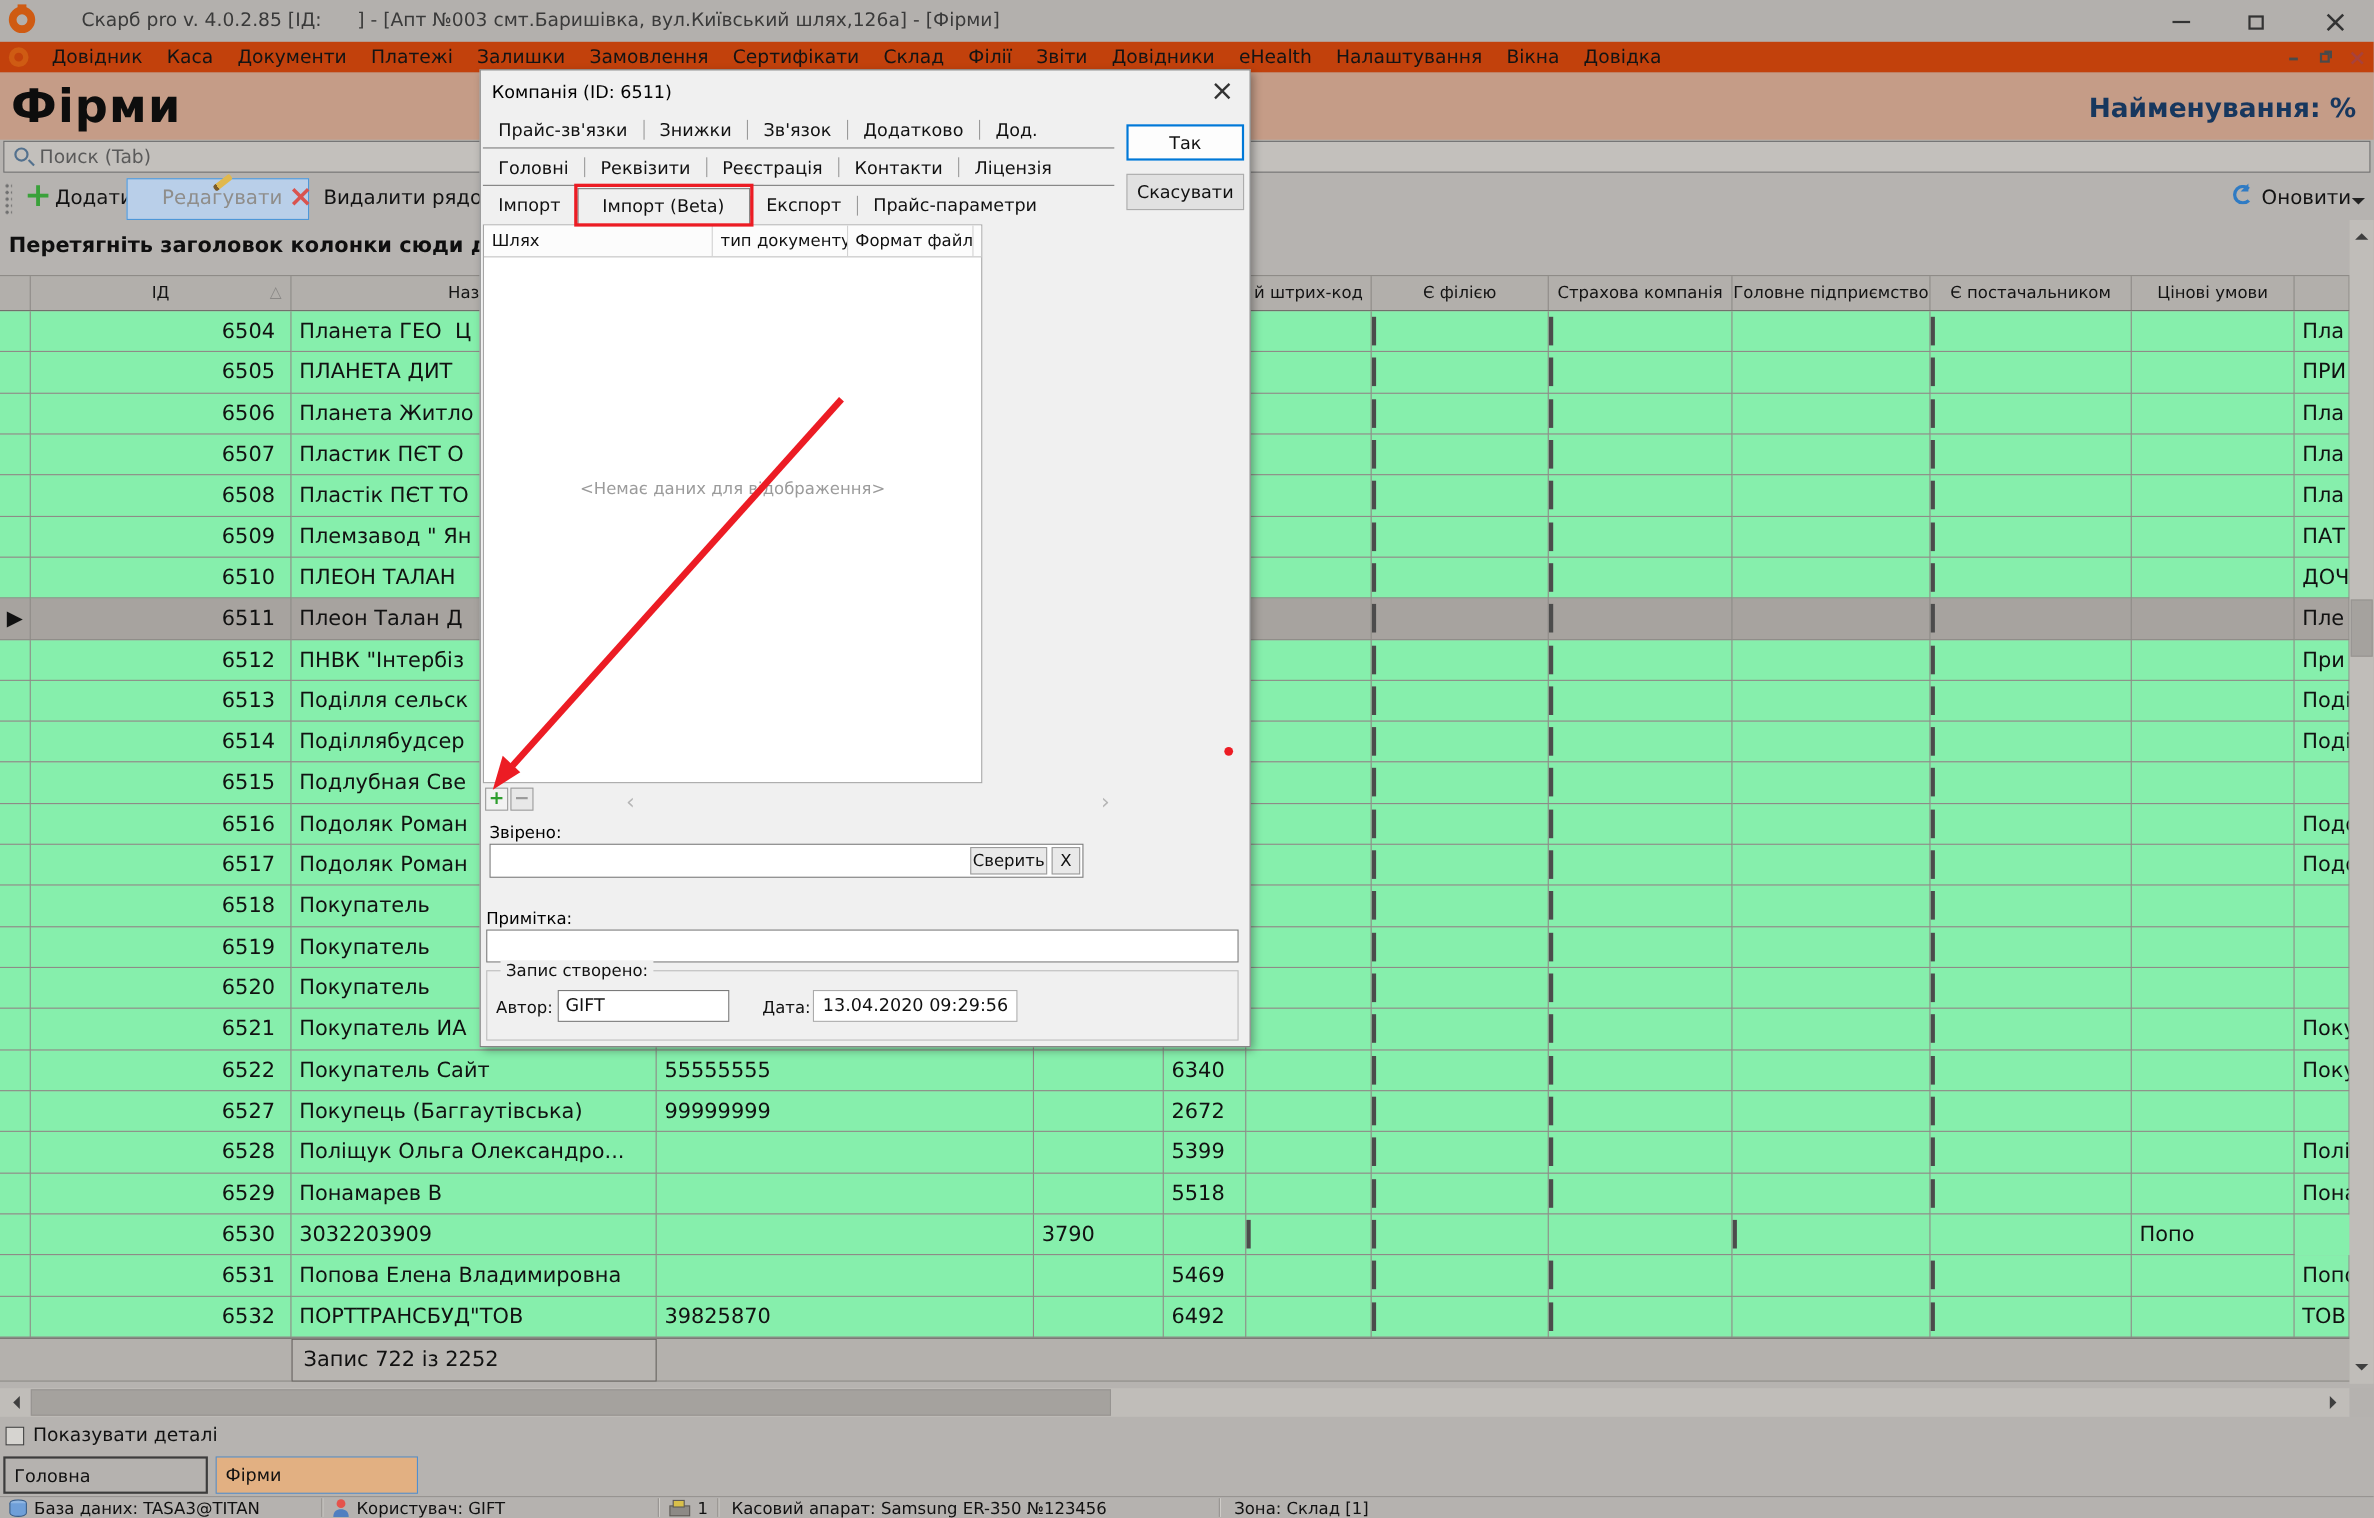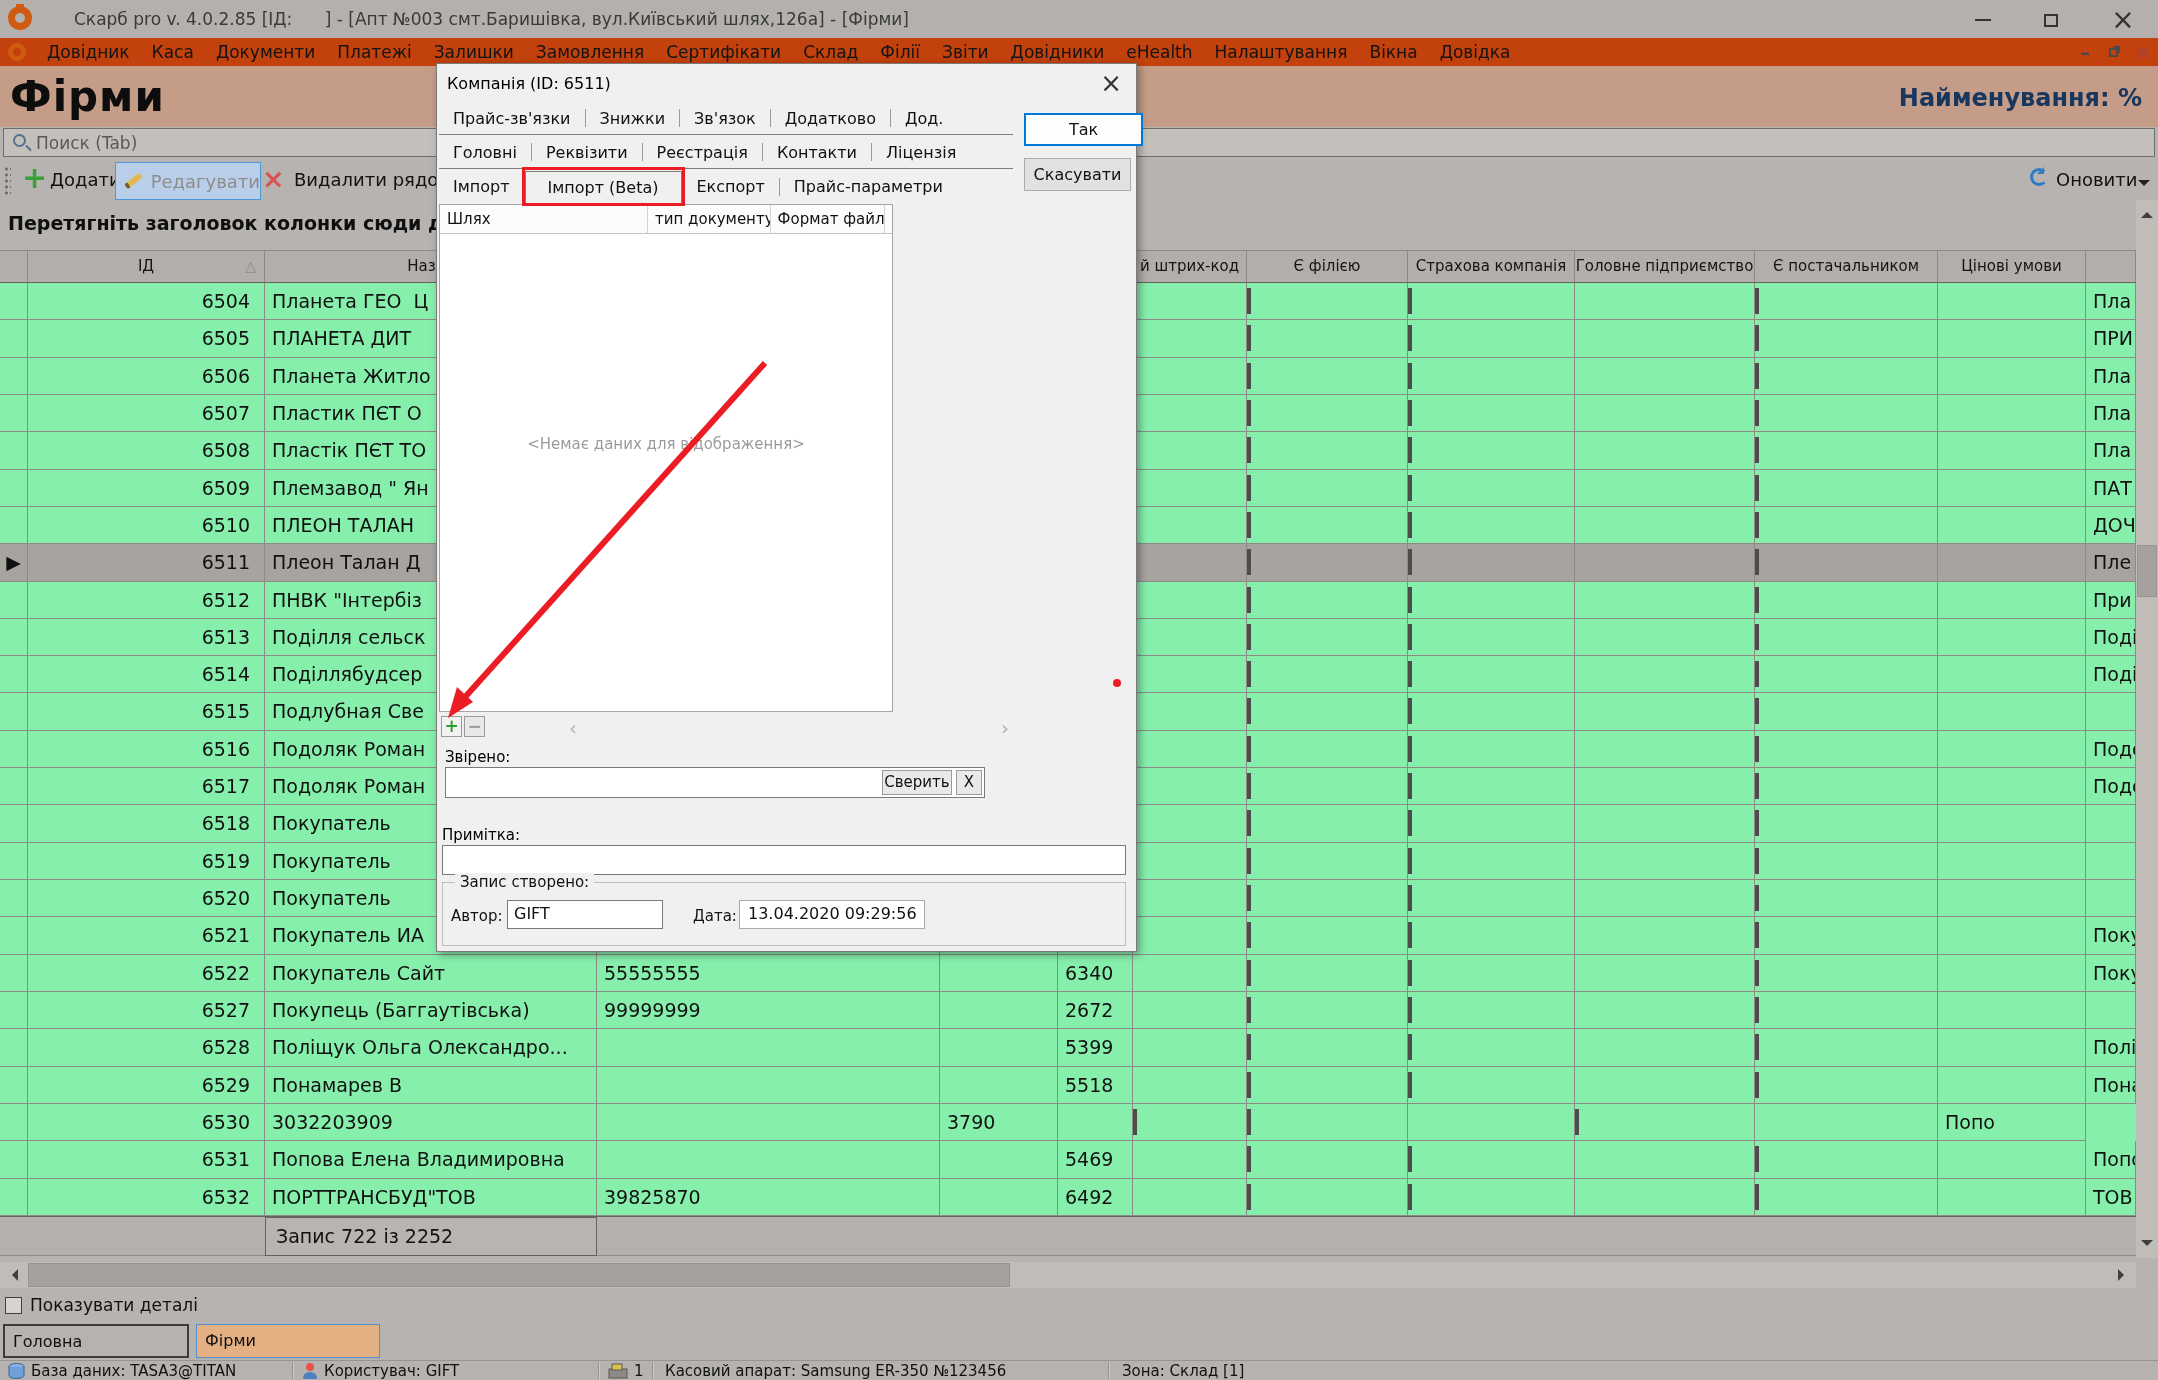--- a/index.html
+++ b/index.html
@@ -35,21 +35,21 @@
   .searchbar { left:3px; top:128px; width:2152px; height:29px; background:#c3c0bc; border:1px solid #6e6e6e; }
   .mag { left:9px; top:5px; width:13px; height:13px; border:2px solid #53718e; border-radius:50%; position:absolute; }
   .mag::after { content:''; position:absolute; left:10px; top:11px; width:7px; height:2px; background:#53718e; transform:rotate(45deg); }
   .search-ph { left:32px; top:4px; font-size:17px; color:#5a5a5a; position:absolute; }
 
   
   .toolbar { left:0; top:158px; width:2158px; height:46px; }
   .grip { left:4px; top:8px; width:7px; height:30px; background-image:radial-gradient(#6f6f6f 1.2px, transparent 1.6px); background-size:5px 6px; }
   .tb-plus { left:22px; top:2px; font-size:30px; font-weight:bold; color:#3aa13a; }
   .tb-add-label { left:50px; top:11px; font-size:18px; color:#121212; }
-  .btn-edit { left:115px; top:4px; width:146px; height:38px; background:#b9cfe9; border:1.5px solid #4e97d8; display:flex; align-items:center; }
+  .btn-edit { left:115px; top:4px; width:166px; height:38px; background:#b9cfe9; border:1.5px solid #4e97d8; display:flex; align-items:center;flex-direction:column; }
   .pencil { width:19px; height:6px; margin-left:8px; background:linear-gradient(90deg,#7a5b2a 18%, #e0b84e 18%); transform:rotate(-38deg); border-radius:2px; }
   .btn-edit span.lbl { font-size:18px; color:#8f8d8a; margin-left:8px; }
   .tb-del-x { left:262px; top:5px; font-size:27px; font-weight:900; color:#d9534f; }
   .tb-del-label { left:294px; top:11px; font-size:18px; color:#121212; }
   .refresh-ico { left:2030px; top:10px; width:18px; height:18px; border:3px solid #2f7bc4; border-radius:50%; border-right-color:transparent; }
   .refresh-ico::after { content:''; position:absolute; right:-4px; top:-2px; border:5px solid transparent; border-left-color:#2f7bc4; transform:rotate(45deg); }
   .tb-refresh-label { left:2056px; top:11px; font-size:18px; color:#121212; }
   .tb-caret { left:2138px; top:22px; width:0; height:0; border:6px solid transparent; border-top-color:#222; }
 
   
@@ -120,21 +120,21 @@
   .verify-field { left:8px; top:703px; width:540px; height:31px; }
   .btn-verify { right:32px; top:2px; width:70px; height:25px; background:#e9e9e9; border:1px solid #9b9b9b; font-size:15px; text-align:center; line-height:23px; }
   .btn-vx { right:2px; top:2px; width:26px; height:25px; background:#e9e9e9; border:1px solid #9b9b9b; font-size:15px; text-align:center; line-height:23px; }
   .note-field { left:5px; top:781px; width:684px; height:30px; }
   .created-box { left:5px; top:818px; width:684px; height:64px; border:1px solid #bdbdbd; }
   .created-legend { left:12px; top:-10px; background:#f0f0f0; padding:0 5px; font-size:15px; position:absolute; }
   .author-lbl { left:8px; top:24px; position:absolute; font-size:15px; }
   .author-fld { left:64px; top:17px; width:156px; height:29px; position:absolute; font-size:16px; padding:3px 0 0 6px; }
   .date-lbl { left:250px; top:24px; position:absolute; font-size:15px; }
   .date-fld { left:296px; top:17px; width:186px; height:29px; position:absolute; font-size:16px; padding:3px 0 0 8px; border:1px solid #ababab; background:#fff; }
-  .btn-ok { left:587px; top:49px; width:119px; height:33px; background:#fdfdfd; border:2px solid #0078d7; font-size:16px; text-align:center; line-height:29px; }
+  .btn-ok { left:587px; top:49px; width:107px; height:33px; background:#fdfdfd; border:2px solid #0078d7; font-size:16px; text-align:center; line-height:29px; }
   .btn-cancel { left:587px; top:94px; width:107px; height:33px; background:#e1e1e1; border:1px solid #acacac; font-size:16px; text-align:center; line-height:31px; }
 
   .anno { left:0; top:0; width:2158px; height:1380px; z-index:60; pointer-events:none; }
 </style>
 </head>
 <body>
 
 <div class="abs titlebar">
   <div class="abs logo"></div>
   <div class="abs title-text">Скарб pro v. 4.0.2.85 [ІД:      ] - [Апт №003 смт.Баришівка, вул.Київський шлях,126а] - [Фірми]</div>

